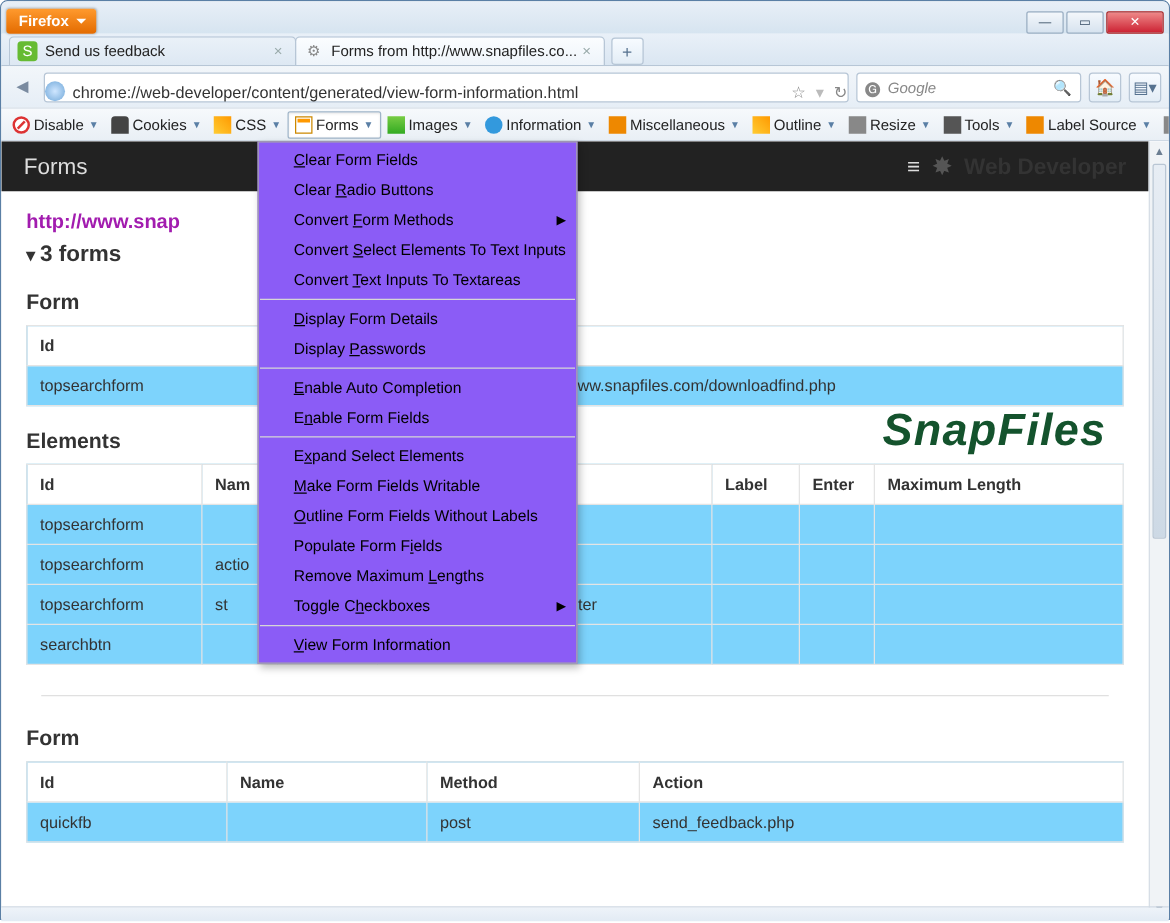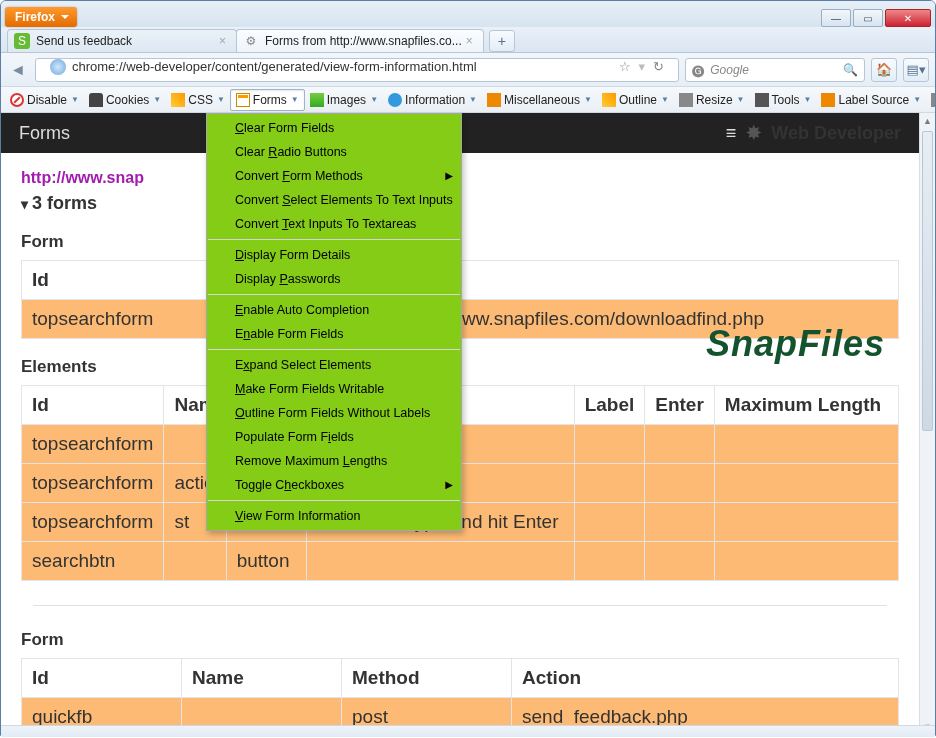--- a/index.html
+++ b/index.html
@@ -18,21 +18,21 @@
 .tabbar { height:26px; background:linear-gradient(#e9f0f8,#dae6f2); display:flex; align-items:flex-end; padding-left:6px; border-bottom:1px solid #b7c6d6;}
 .tab { height:23px; min-width:230px; background:linear-gradient(#fbfdff,#eef4fa); border:1px solid #b7c6d6; border-bottom:none; border-radius:4px 4px 0 0; display:flex; align-items:center; padding:0 6px; font-size:12px; color:#222; margin-right:-1px; position:relative;}
 .tab .tab-close { margin-left:auto; color:#9aa; font-size:12px; padding:0 4px;}
 .tab .fav { width:16px; height:16px; margin-right:6px; display:inline-flex; align-items:center; justify-content:center; font-size:12px;}
 .tab.inactive { background:linear-gradient(#eaf1f8,#dde8f3); }
 .newtab { width:26px; height:22px; background:linear-gradient(#f7fbff,#e3edf6); border:1px solid #b7c6d6; border-radius:3px; display:flex; align-items:center; justify-content:center; margin-left:6px; font-size:14px; color:#56728f;}
 
 
 .urlrow { height:34px; background:linear-gradient(#f2f6fa,#e6eef6); display:flex; align-items:center; padding:0 6px; gap:6px; border-bottom:1px solid #cfd9e4;}
 .navarrow { width:22px; text-align:center; color:#7a8ba0; font-size:16px;}
-.urlbox { flex:1; height:24px; background:#fff; border:1px solid #b7c6d6; border-radius:3px; display:flex; align-items:flex-start; padding:0 14px; font-size:13px; color:#333;}
+.urlbox { flex:1; height:24px; background:#fff; border:1px solid #b7c6d6; border-radius:3px; display:flex; align-items:flex-end; padding:0 0; font-size:13px; color:#333;}
 .urlbox .globe { width:16px; height:16px; border-radius:50%; background:radial-gradient(#cfe6ff,#6fa7d8); margin-right:6px;}
 .urlbox .right { margin-left:auto; display:flex; gap:8px; color:#888; font-size:13px;}
 .searchbox { width:180px; height:24px; background:#fff; border:1px solid #b7c6d6; border-radius:3px; display:flex; align-items:center; padding:0 6px; font-size:12px; color:#888;}
 .sq { width:26px; height:24px; background:linear-gradient(#f7fbff,#e3edf6); border:1px solid #b7c6d6; border-radius:3px; display:flex; align-items:center; justify-content:center; font-size:13px; color:#56728f;}
 
 
 .wdtoolbar { height:26px; background:linear-gradient(#f6f9fc,#e9eff5); border-bottom:1px solid #cfd9e4; display:flex; align-items:center; font-size:12px; color:#222; padding:0 4px;}
 .wdi { display:flex; align-items:center; padding:0 5px; height:22px; gap:3px; white-space:nowrap;}
 .wdi.active { background:#fff; border:1px solid #9fb4c8; border-radius:2px; box-shadow:inset 0 1px 2px rgba(0,0,0,.1);}
 .wdi .drop { font-size:8px; color:#5a7fa5; margin-left:1px;}
@@ -56,33 +56,33 @@
 .page { position:relative; height:calc(100% - 26px - 26px - 34px - 26px); overflow:hidden; background:#fff;}
 .scrollwrap { position:absolute; left:0; right:16px; top:0; bottom:0; overflow:hidden;}
 .blackbar { height:40px; background:#222; color:#ddd; display:flex; align-items:center; padding:0 18px; font-size:18px;}
 .blackbar .right { margin-left:auto; display:flex; align-items:center; gap:10px; font-weight:bold; color:#444; font-size:18px;}
 .blackbar .right .txt { color:#333;}
 .content { padding:16px 20px; color:#333;}
 .url-h { color:#a21caf; font-size:16px; font-weight:bold; margin-bottom:6px;}
 .subh { font-size:18px; font-weight:bold; }
 .subh:before { content:"▾ "; font-size:14px;}
 .sect { font-size:17px; font-weight:bold; margin:18px 0 8px;}
-table.dt { width:100%; border-collapse:collapse; font-size:19px; border:1px solid #ddd; background:#fdba74;}
+table.dt { width:100%; border-collapse:collapse; font-size:13px; border:1px solid #ddd; background:#7dd3fc;}
 table.dt th, table.dt td { border:1px solid #e4e4e4; padding:8px 10px; text-align:left;}
 table.dt th { font-weight:bold; background:#fff;}
 .watermark { position:absolute; right:34px; top:210px; font-size:36px; font-weight:bold; font-style:italic; color:#14532d; letter-spacing:1px; pointer-events:none;}
 .hr { height:1px; background:#e0e0e0; margin:24px 12px;}
 
 
 .vscroll { position:absolute; right:0; top:0; bottom:0; width:16px; background:#f0f3f6; border-left:1px solid #d7dee6;}
 .vscroll .arrow { height:16px; display:flex; align-items:center; justify-content:center; font-size:9px; color:#6c7e92;}
 .vscroll .thumb { position:absolute; left:2px; right:2px; top:18px; height:300px; background:linear-gradient(#e7edf4,#cdd9e5); border:1px solid #b9c6d4; border-radius:2px;}
 
 
-.menu { position:absolute; left:206px; top:113px; width:256px; background:#84cc16; border:1px solid #a7a7a7; box-shadow:2px 3px 6px rgba(0,0,0,.25); font-size:12.5px; padding:2px 0; z-index:1000;}
+.menu { position:absolute; left:206px; top:113px; width:256px; background:#8b5cf6; border:1px solid #a7a7a7; box-shadow:2px 3px 6px rgba(0,0,0,.25); font-size:12.5px; padding:2px 0; z-index:1000;}
 .menu .row { padding:5px 26px 5px 28px; white-space:nowrap; position:relative; color:#000;}
 .menu .sep { height:1px; background:#d6d6d6; margin:3px 1px;}
 .menu .row .arr { position:absolute; right:8px; top:6px; font-size:10px;}
 .menu .row u { text-decoration:underline;}
 
 
 .status { position:absolute; left:1px; right:1px; bottom:1px; height:12px; background:linear-gradient(#eef3f9,#e2ebf4); border-top:1px solid #cfd9e4;}
 </style>
 </head>
 <body>

